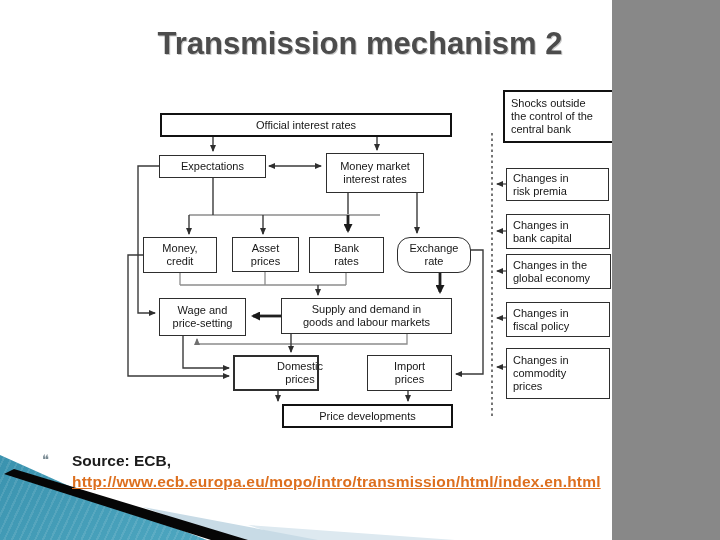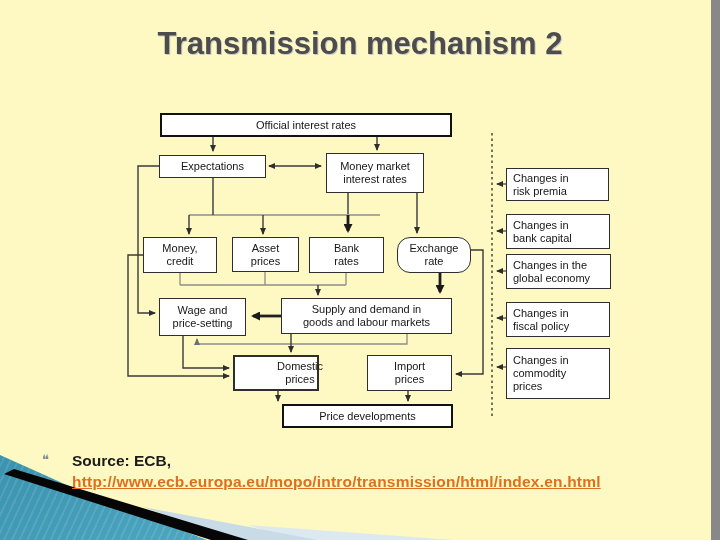--- a/index.html
+++ b/index.html
@@ -1,17 +1,17 @@
 <!DOCTYPE html>
 <html><head>
 <meta charset="utf-8">
 <style>
   html,body{margin:0;padding:0;background:#888;}
   #slide{
-    position:relative;width:711px;height:540px;background:#fef9c3;
+    position:relative;width:612px;height:540px;background:#ffffff;
     overflow:hidden;font-family:"Liberation Sans", sans-serif;
   }
   
   #title{
     position:absolute;left:0;top:26px;width:720px;text-align:center;
     font-size:31px;font-weight:bold;color:#4c4c4c;letter-spacing:0px;
     text-shadow:1px 1px 0 #c9c9c9;
   }
   
   .bx{
@@ -153,20 +153,23 @@
 goods and labour markets</div>
 
   <div class="bx bx-dom" style="left:233px;top:355px;width:86px;height:36px;padding-left:48px;">Domestic
 prices</div>
 
   <div class="bx" style="left:367px;top:355px;width:85px;height:36px;">Import
 prices</div>
 
   <div class="bx bx-bold" style="left:250px;top:404px;width:171px;height:24px;margin-left:32px;">Price developments</div>
 
+  <div class="bx bx-bold bx-left" style="left:503px;top:90px;width:116px;height:53px;">Shocks outside
+the control of the
+central bank</div>
 
   <div class="bx bx-left" style="left:506px;top:168px;width:103px;height:33px;">Changes in
 risk premia</div>
 
   <div class="bx bx-left" style="left:506px;top:214px;width:104px;height:35px;">Changes in
 bank capital</div>
 
   <div class="bx bx-left" style="left:506px;top:254px;width:105px;height:35px;">Changes in the
 global economy</div>
 

